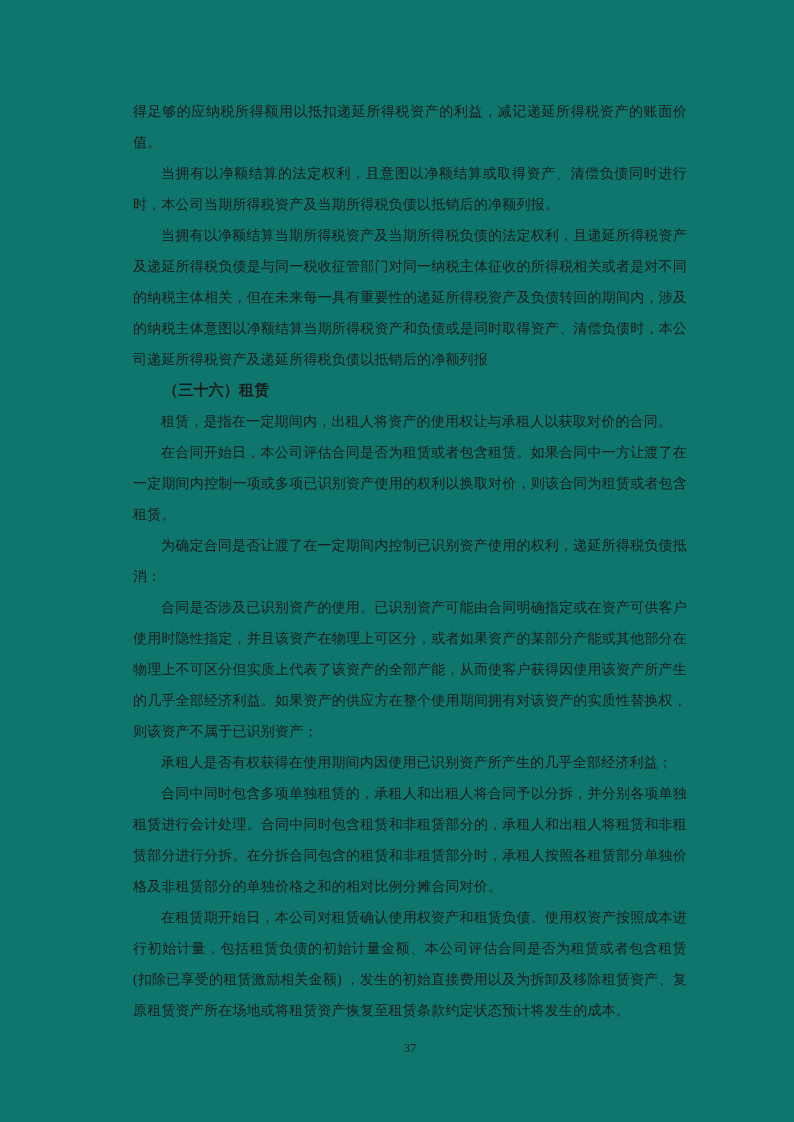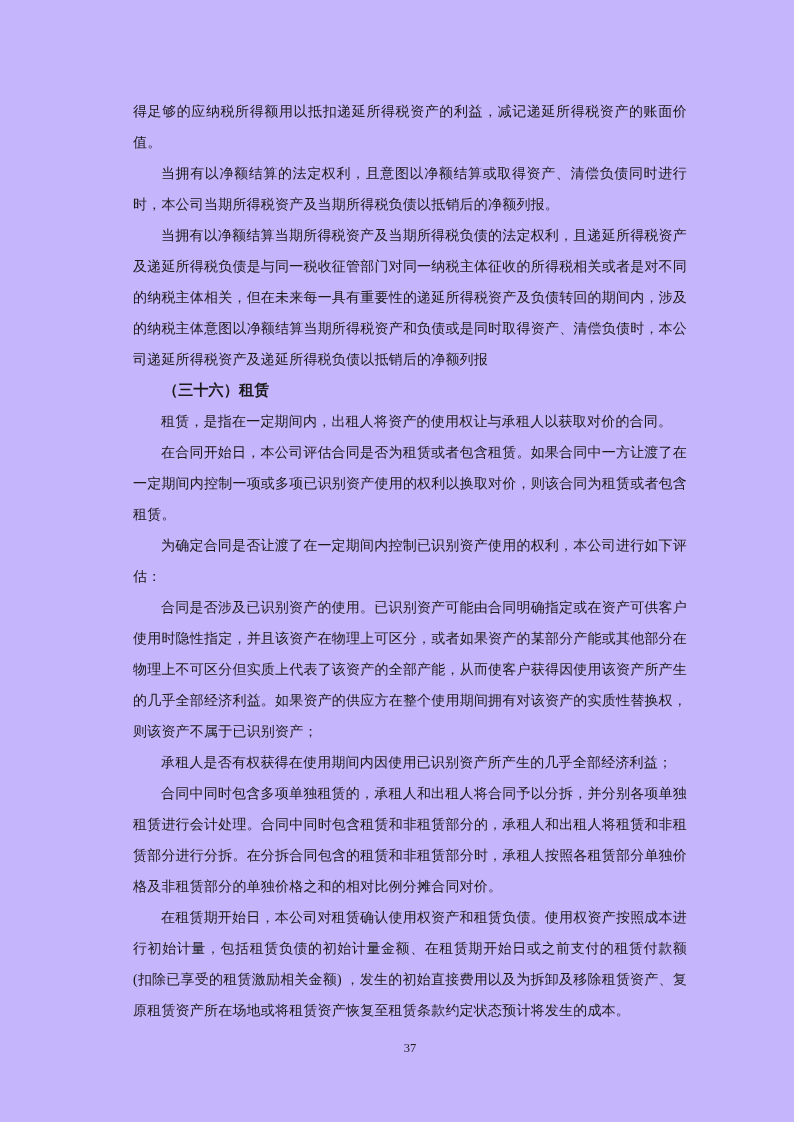--- a/index.html
+++ b/index.html
@@ -4,21 +4,21 @@
 <style>
   html, body {
     margin: 0;
     padding: 0;
     background: #ffffff;
   }
   .page {
     position: relative;
     width: 794px;
     height: 1122px;
-    background: #c4b5fd;
+    background: #0f766e;
     overflow: hidden;
     font-family: "Liberation Serif", "DejaVu Serif", serif;
     color: #1a1a1a;
   }
   .content {
     position: absolute;
     left: 133px;
     top: 96px;
     width: 554px;
   }
@@ -52,20 +52,20 @@
 <body>
 
 <div class="page">
   <div class="content">
     <p>得足够的应纳税所得额用以抵扣递延所得税资产的利益，减记递延所得税资产的账面价值。</p>
     <p class="indent">当拥有以净额结算的法定权利，且意图以净额结算或取得资产、清偿负债同时进行时，本公司当期所得税资产及当期所得税负债以抵销后的净额列报。</p>
     <p class="indent">当拥有以净额结算当期所得税资产及当期所得税负债的法定权利，且递延所得税资产及递延所得税负债是与同一税收征管部门对同一纳税主体征收的所得税相关或者是对不同的纳税主体相关，但在未来每一具有重要性的递延所得税资产及负债转回的期间内，涉及的纳税主体意图以净额结算当期所得税资产和负债或是同时取得资产、清偿负债时，本公司递延所得税资产及递延所得税负债以抵销后的净额列报</p>
     <p class="indent heading">（三十六）租赁</p>
     <p class="indent">租赁，是指在一定期间内，出租人将资产的使用权让与承租人以获取对价的合同。</p>
     <p class="indent">在合同开始日，本公司评估合同是否为租赁或者包含租赁。如果合同中一方让渡了在一定期间内控制一项或多项已识别资产使用的权利以换取对价，则该合同为租赁或者包含租赁。</p>
-    <p class="indent">为确定合同是否让渡了在一定期间内控制已识别资产使用的权利，本公司进行如下评估：</p>
+    <p class="indent">为确定合同是否让渡了在一定期间内控制已识别资产使用的权利，递延所得税负债抵消：</p>
     <p class="indent">合同是否涉及已识别资产的使用。已识别资产可能由合同明确指定或在资产可供客户使用时隐性指定，并且该资产在物理上可区分，或者如果资产的某部分产能或其他部分在物理上不可区分但实质上代表了该资产的全部产能，从而使客户获得因使用该资产所产生的几乎全部经济利益。如果资产的供应方在整个使用期间拥有对该资产的实质性替换权，则该资产不属于已识别资产；</p>
     <p class="indent">承租人是否有权获得在使用期间内因使用已识别资产所产生的几乎全部经济利益；</p>
     <p class="indent">合同中同时包含多项单独租赁的，承租人和出租人将合同予以分拆，并分别各项单独租赁进行会计处理。合同中同时包含租赁和非租赁部分的，承租人和出租人将租赁和非租赁部分进行分拆。在分拆合同包含的租赁和非租赁部分时，承租人按照各租赁部分单独价格及非租赁部分的单独价格之和的相对比例分摊合同对价。</p>
-    <p class="indent">在租赁期开始日，本公司对租赁确认使用权资产和租赁负债。使用权资产按照成本进行初始计量，包括租赁负债的初始计量金额、在租赁期开始日或之前支付的租赁付款额 (扣除已享受的租赁激励相关金额) ，发生的初始直接费用以及为拆卸及移除租赁资产、复原租赁资产所在场地或将租赁资产恢复至租赁条款约定状态预计将发生的成本。</p>
+    <p class="indent">在租赁期开始日，本公司对租赁确认使用权资产和租赁负债。使用权资产按照成本进行初始计量，包括租赁负债的初始计量金额、本公司评估合同是否为租赁或者包含租赁 (扣除已享受的租赁激励相关金额) ，发生的初始直接费用以及为拆卸及移除租赁资产、复原租赁资产所在场地或将租赁资产恢复至租赁条款约定状态预计将发生的成本。</p>
   </div>
   <div class="pageno">37</div>
 </div>
 
 </body></html>

